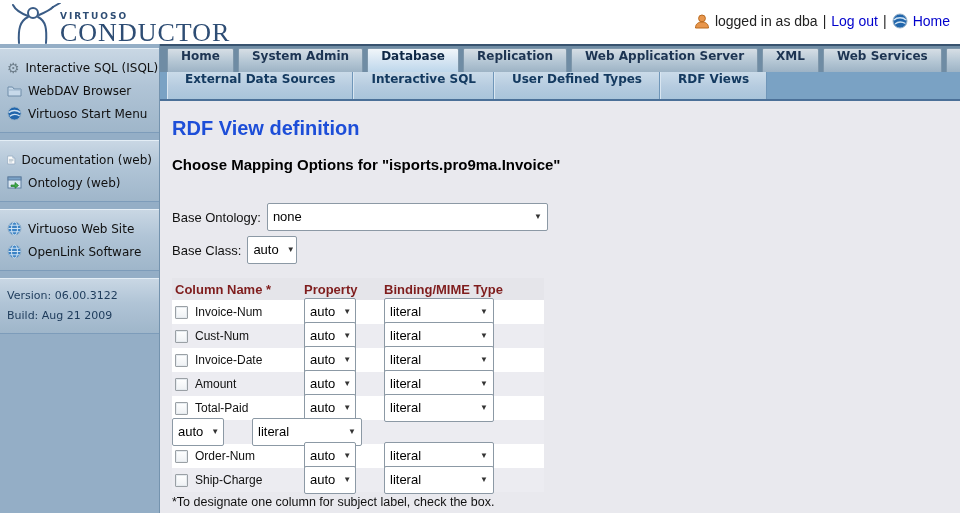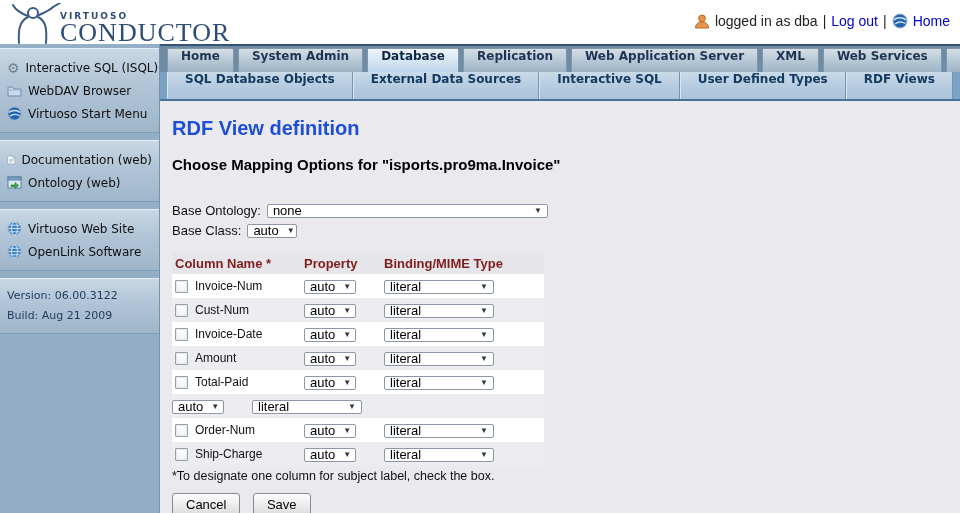--- a/index.html
+++ b/index.html
@@ -53,21 +53,21 @@
 
   
   .content { flex:1; padding:10px 0 0 12px; overflow:hidden; }
   .page-title { font:bold 20px "Liberation Sans", sans-serif; color:#1d4ed8; margin:6px 0 16px 0; }
   .page-subtitle { font:bold 15px "Liberation Sans", sans-serif; color:#000; margin-bottom:30px; }
 
   .form-row { display:flex; align-items:center; gap:6px; margin-bottom:5px; font-size:13px; color:#111; }
 
   .sel { display:inline-flex; justify-content:space-between; align-items:center;
          background:#fff; border:1px solid #8c99a5; border-radius:2px;
-         padding:1px 5px 2px 5px; font-size:13px; color:#000; height:14px; cursor:pointer; }
+         padding:1px 5px 2px 5px; font-size:13px; color:#000; height:28px; cursor:pointer; }
   .sel .arrow { font-size:8px; color:#333; margin-left:8px; }
   .sel-ontology { width:281px; }
   .sel-class { width:50px; }
   .sel-prop { width:52px; }
   .sel-bind { width:110px; }
 
   
   .map-table { width:372px; margin-top:14px; }
   .thead { display:flex; align-items:center; height:22px; background:#e5e5ea;
            font:bold 13px "Liberation Sans", sans-serif; color:#7f1d1d; }
@@ -206,21 +206,20 @@
       <div class="tab active">Database</div>
       <div class="tab">Replication</div>
       <div class="tab">Web Application Server</div>
       <div class="tab">XML</div>
       <div class="tab">Web Services</div>
       <div class="tab">RDF</div>
 
     </div>
 
     <div class="subbar">
-      <div class="subtab">SQL Database Objects</div>
       <div class="subtab">External Data Sources</div>
       <div class="subtab">Interactive SQL</div>
       <div class="subtab">User Defined Types</div>
       <div class="subtab">RDF Views</div>
     </div>
 
     <div class="content">
       <div class="page-title">RDF View definition</div>
       <div class="page-subtitle">Choose Mapping Options for "isports.pro9ma.Invoice"</div>
 

